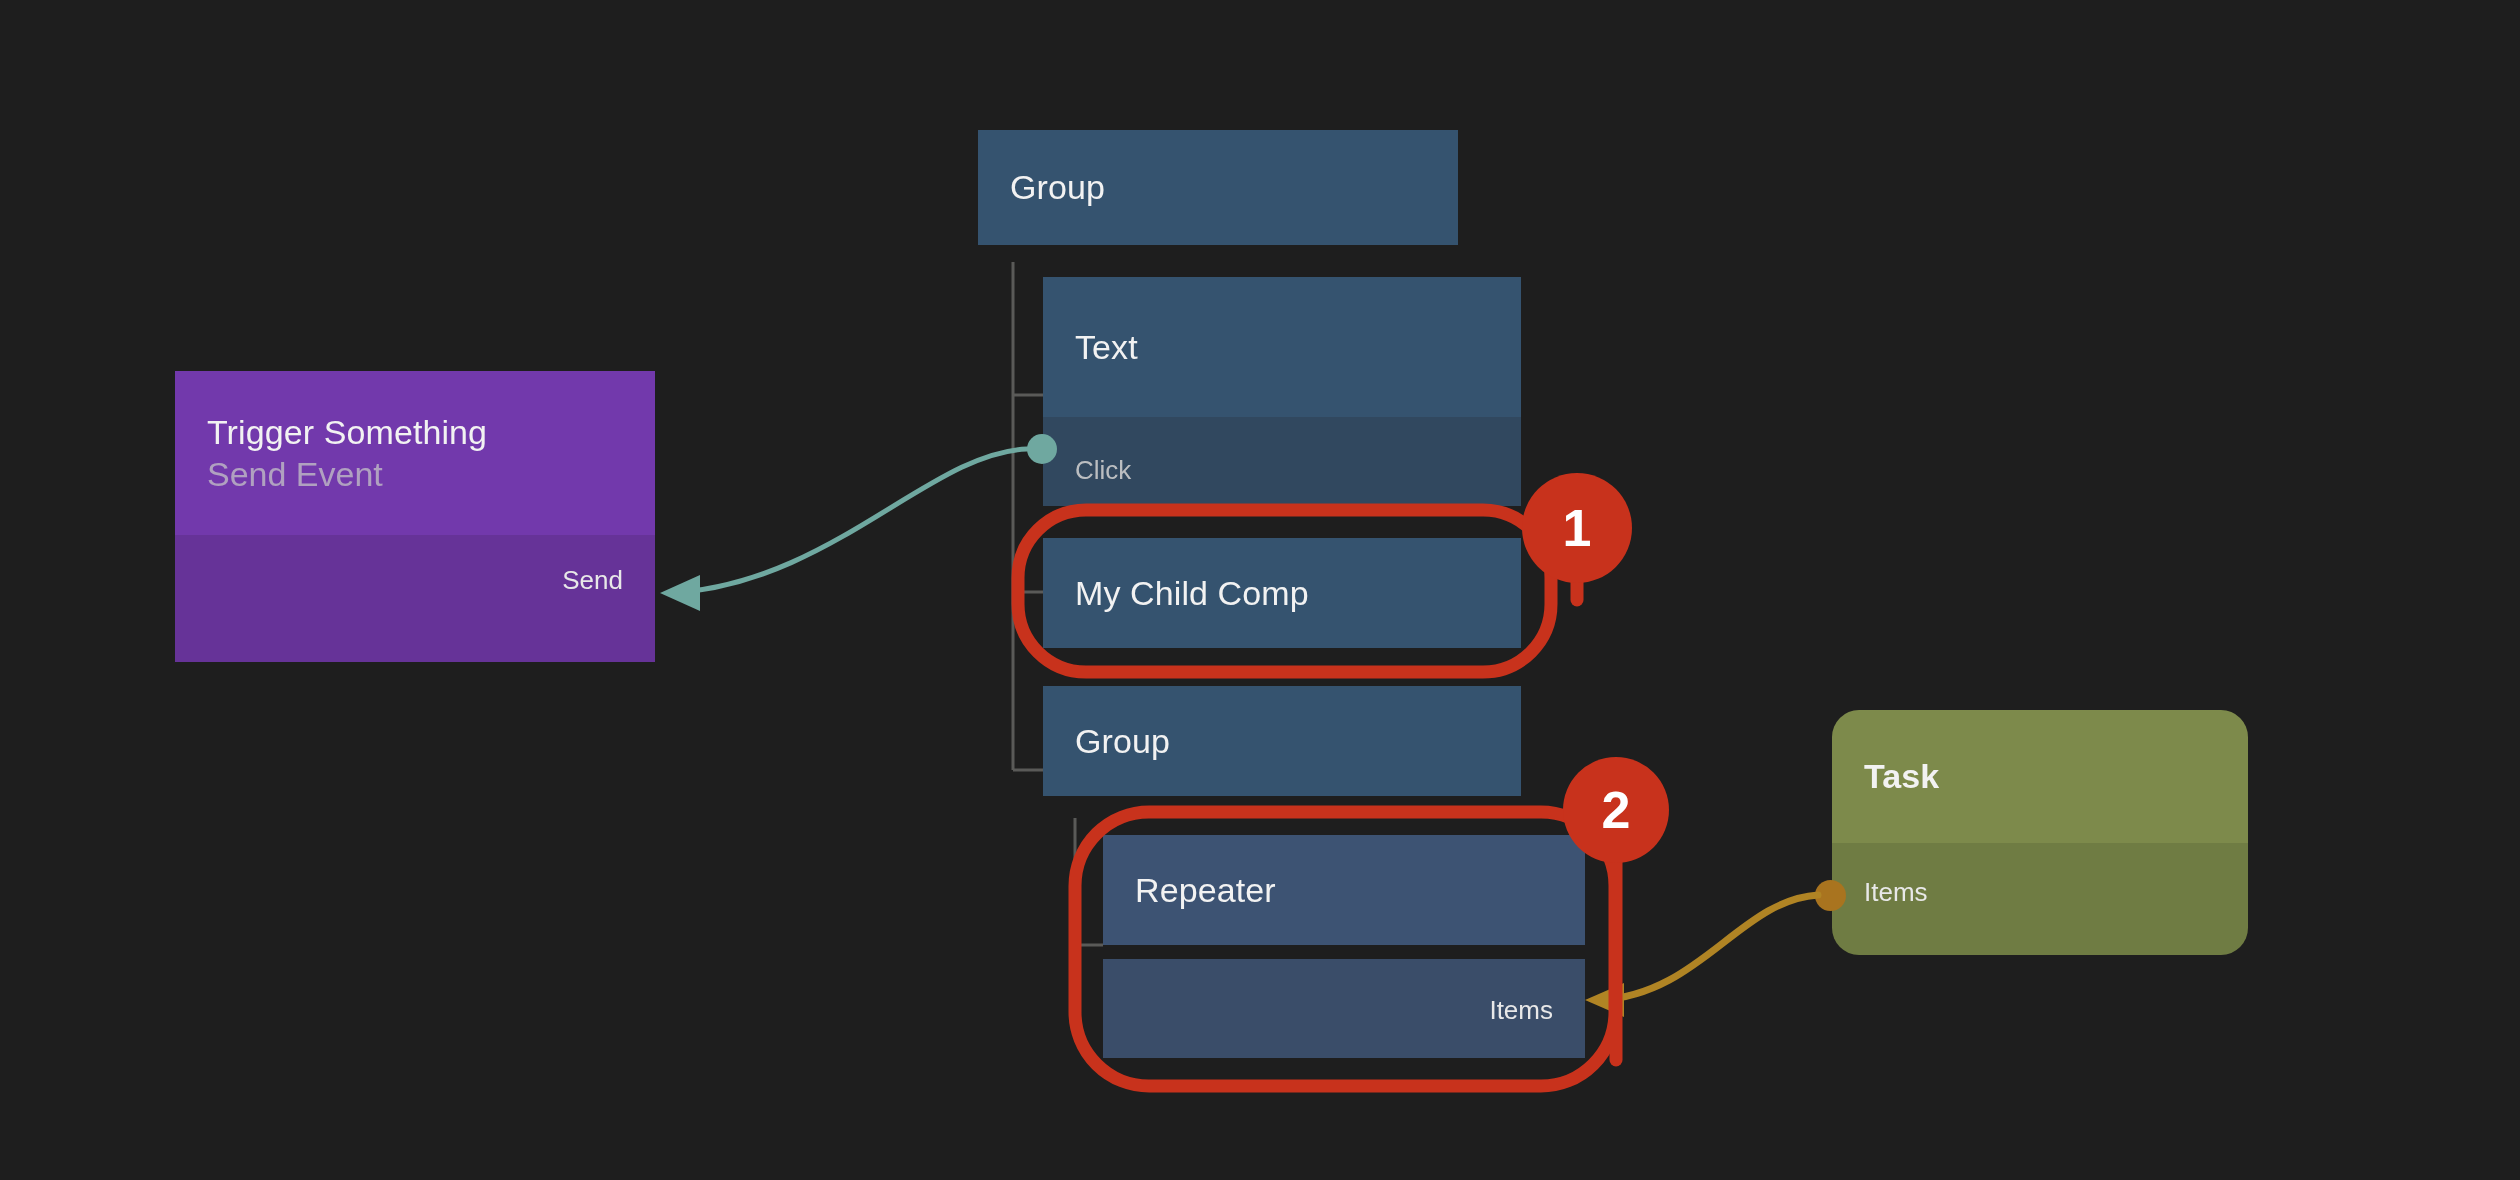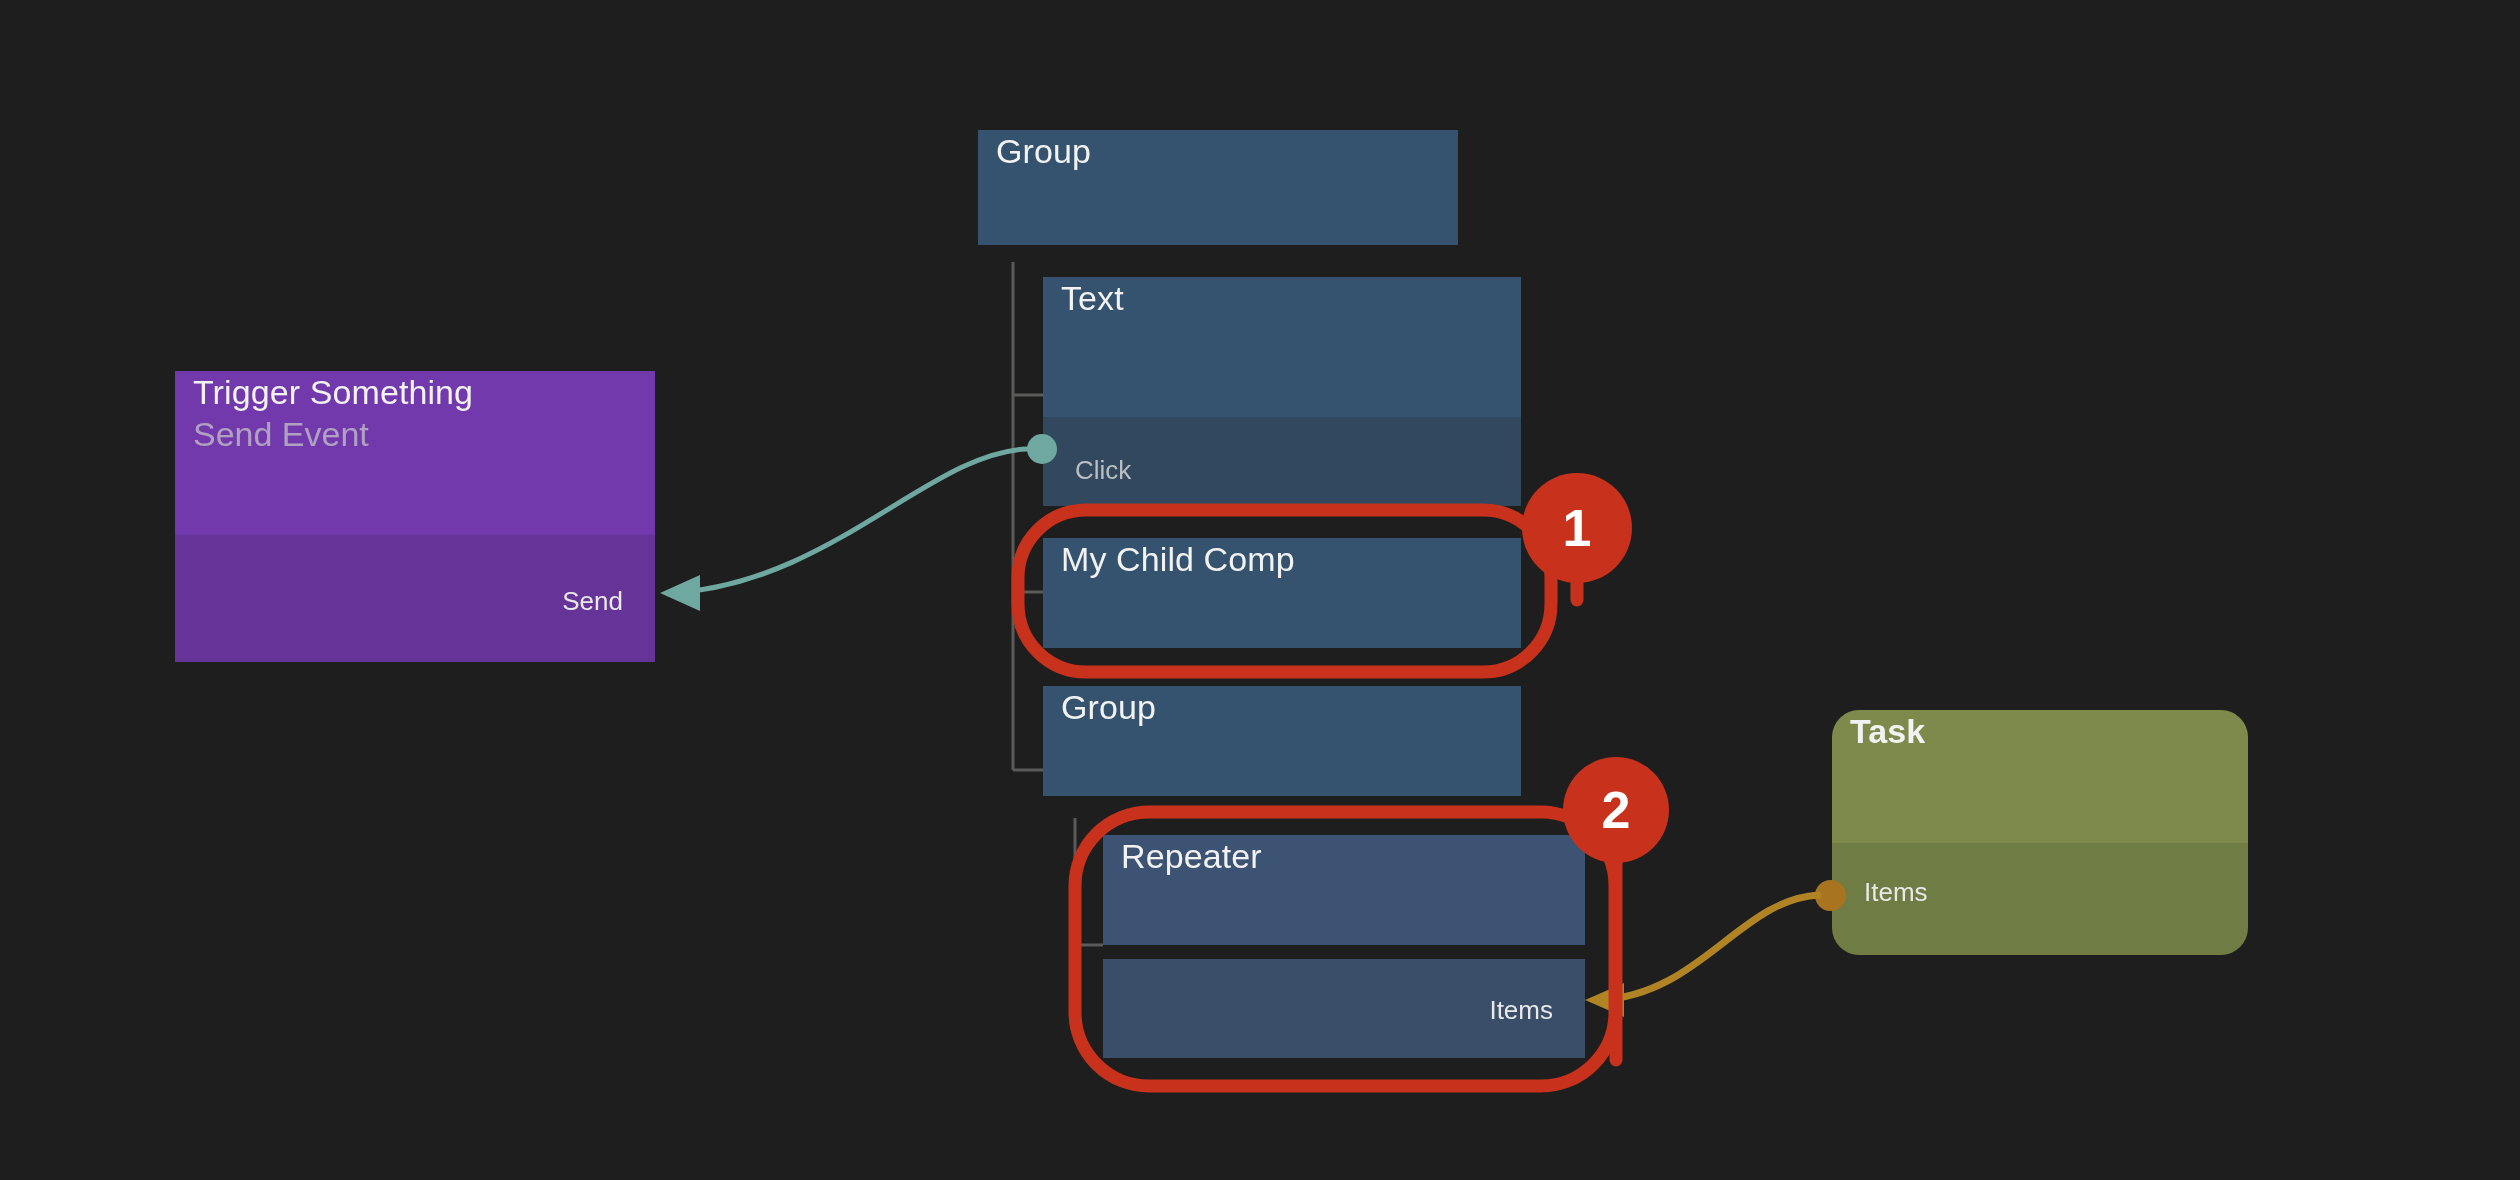--- a/index.html
+++ b/index.html
@@ -21,21 +21,22 @@
   .node {
     position: absolute;
     box-sizing: border-box;
     display: flex;
     flex-direction: column;
     overflow: hidden;
   }
   .node-head {
     display: flex;
     flex-direction: column;
-    padding: 0 18px;
+    justify-content: center;
+    padding: 0 32px;
     flex: none;
   }
   .node-title {
     color: #f2f2f2;
     font-size: 34px;
     line-height: 1.25;
     letter-spacing: 0.1px;
     white-space: nowrap;
   }
   .node-title.bold { font-weight: 700; }
@@ -175,21 +176,21 @@
       </div>
     </div>
   </div>
 
   <div class="node n-purple" style="left:175px; top:371px; width:480px; height:291px;">
     <div class="node-head" style="height:164px;">
       <div class="node-title">Trigger Something</div>
       <div class="node-sub">Send Event</div>
     </div>
     <div class="node-body">
-      <div class="port-row" style="right:32px; top:53px;">
+      <div class="port-row" style="right:32px; top:32px;">
         <span class="port-label">Send</span>
       </div>
     </div>
   </div>
 
   <div class="node n-olive" style="left:1832px; top:710px; width:416px; height:245px;border-radius:27px;">
     <div class="node-head" style="height:133px;">
       <div class="node-title bold">Task</div>
     </div>
     <div class="node-body">

